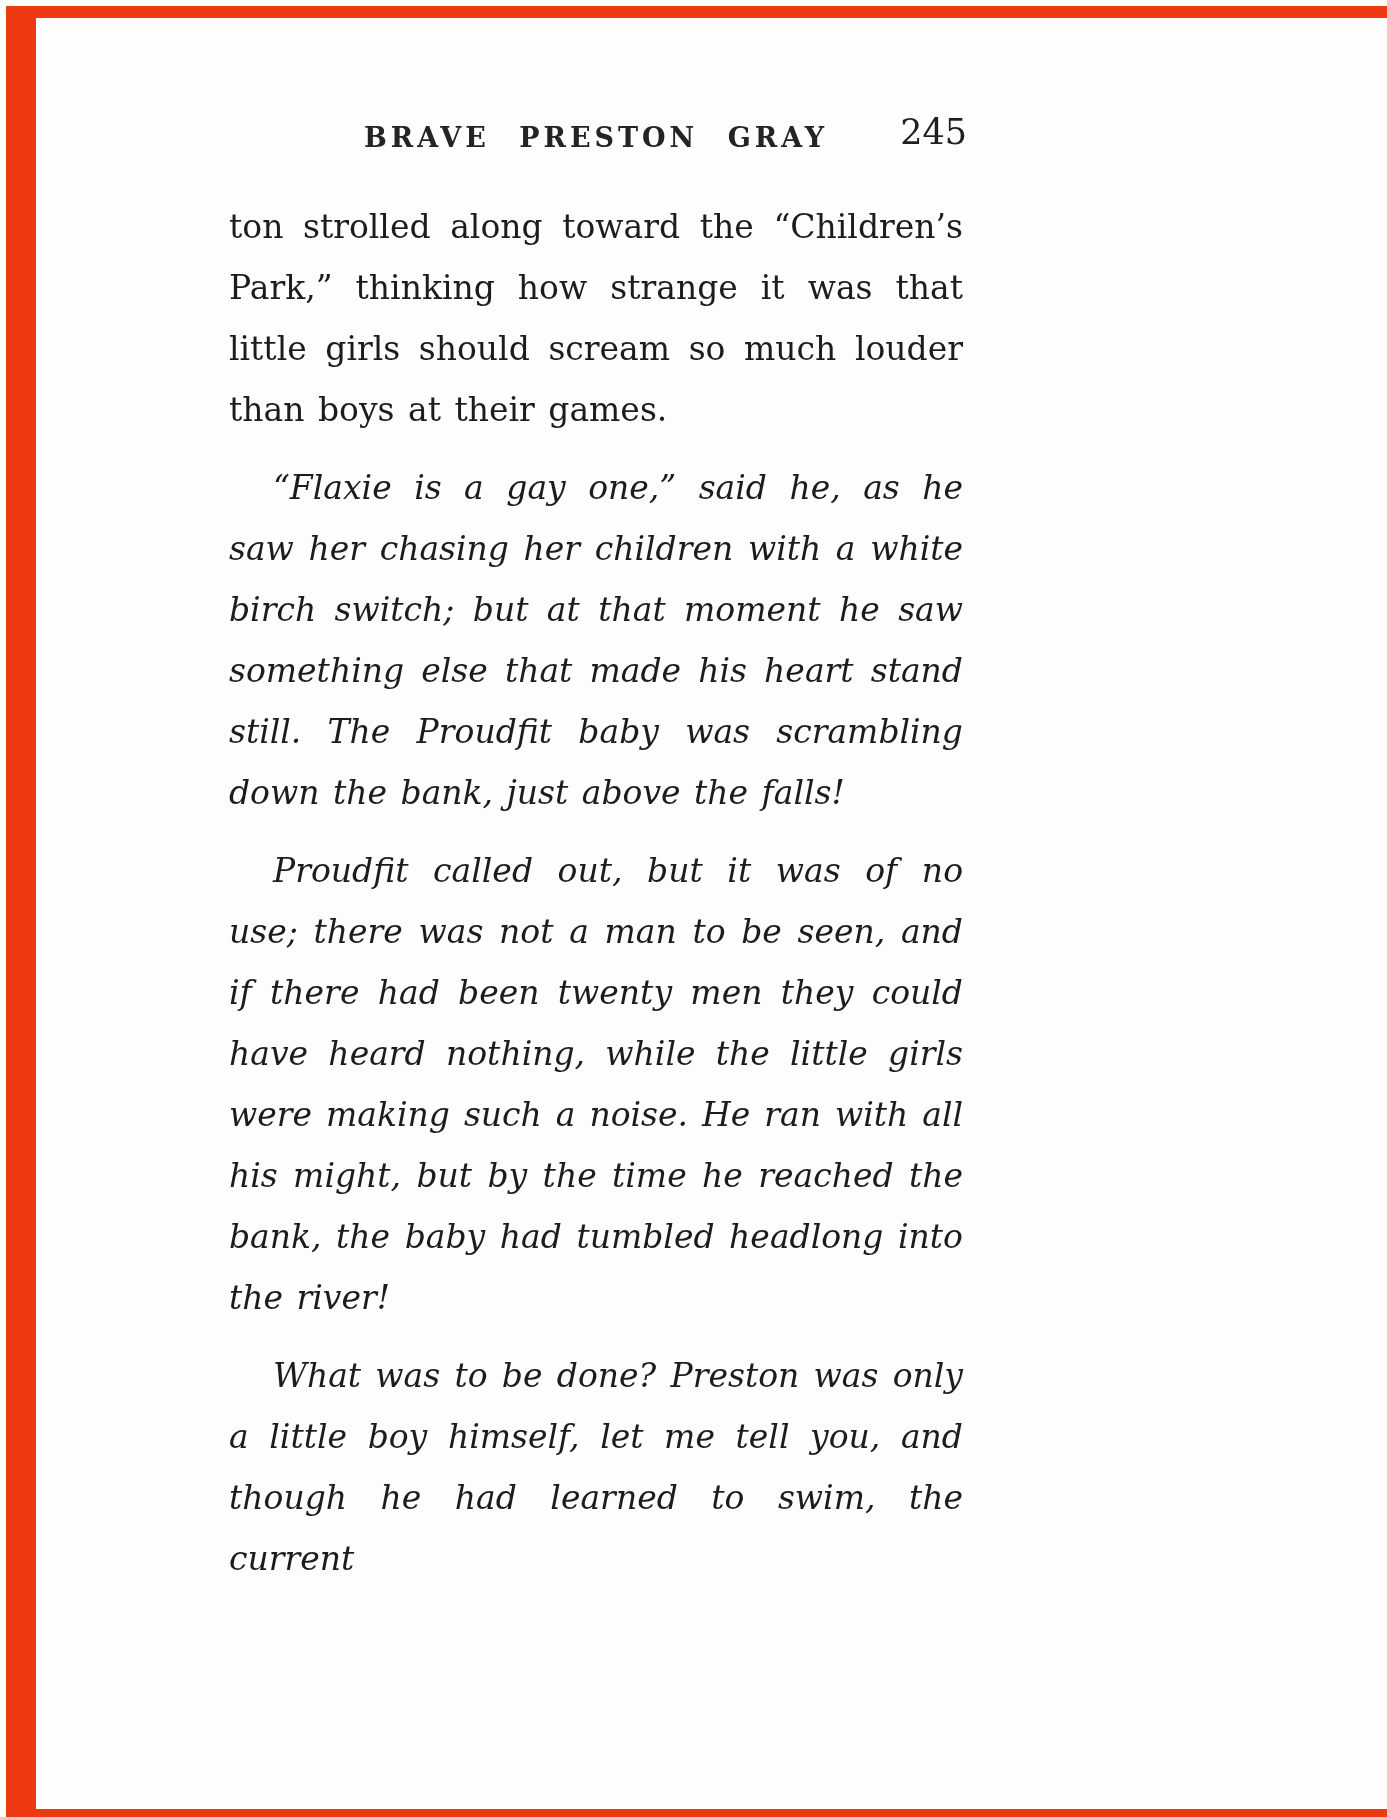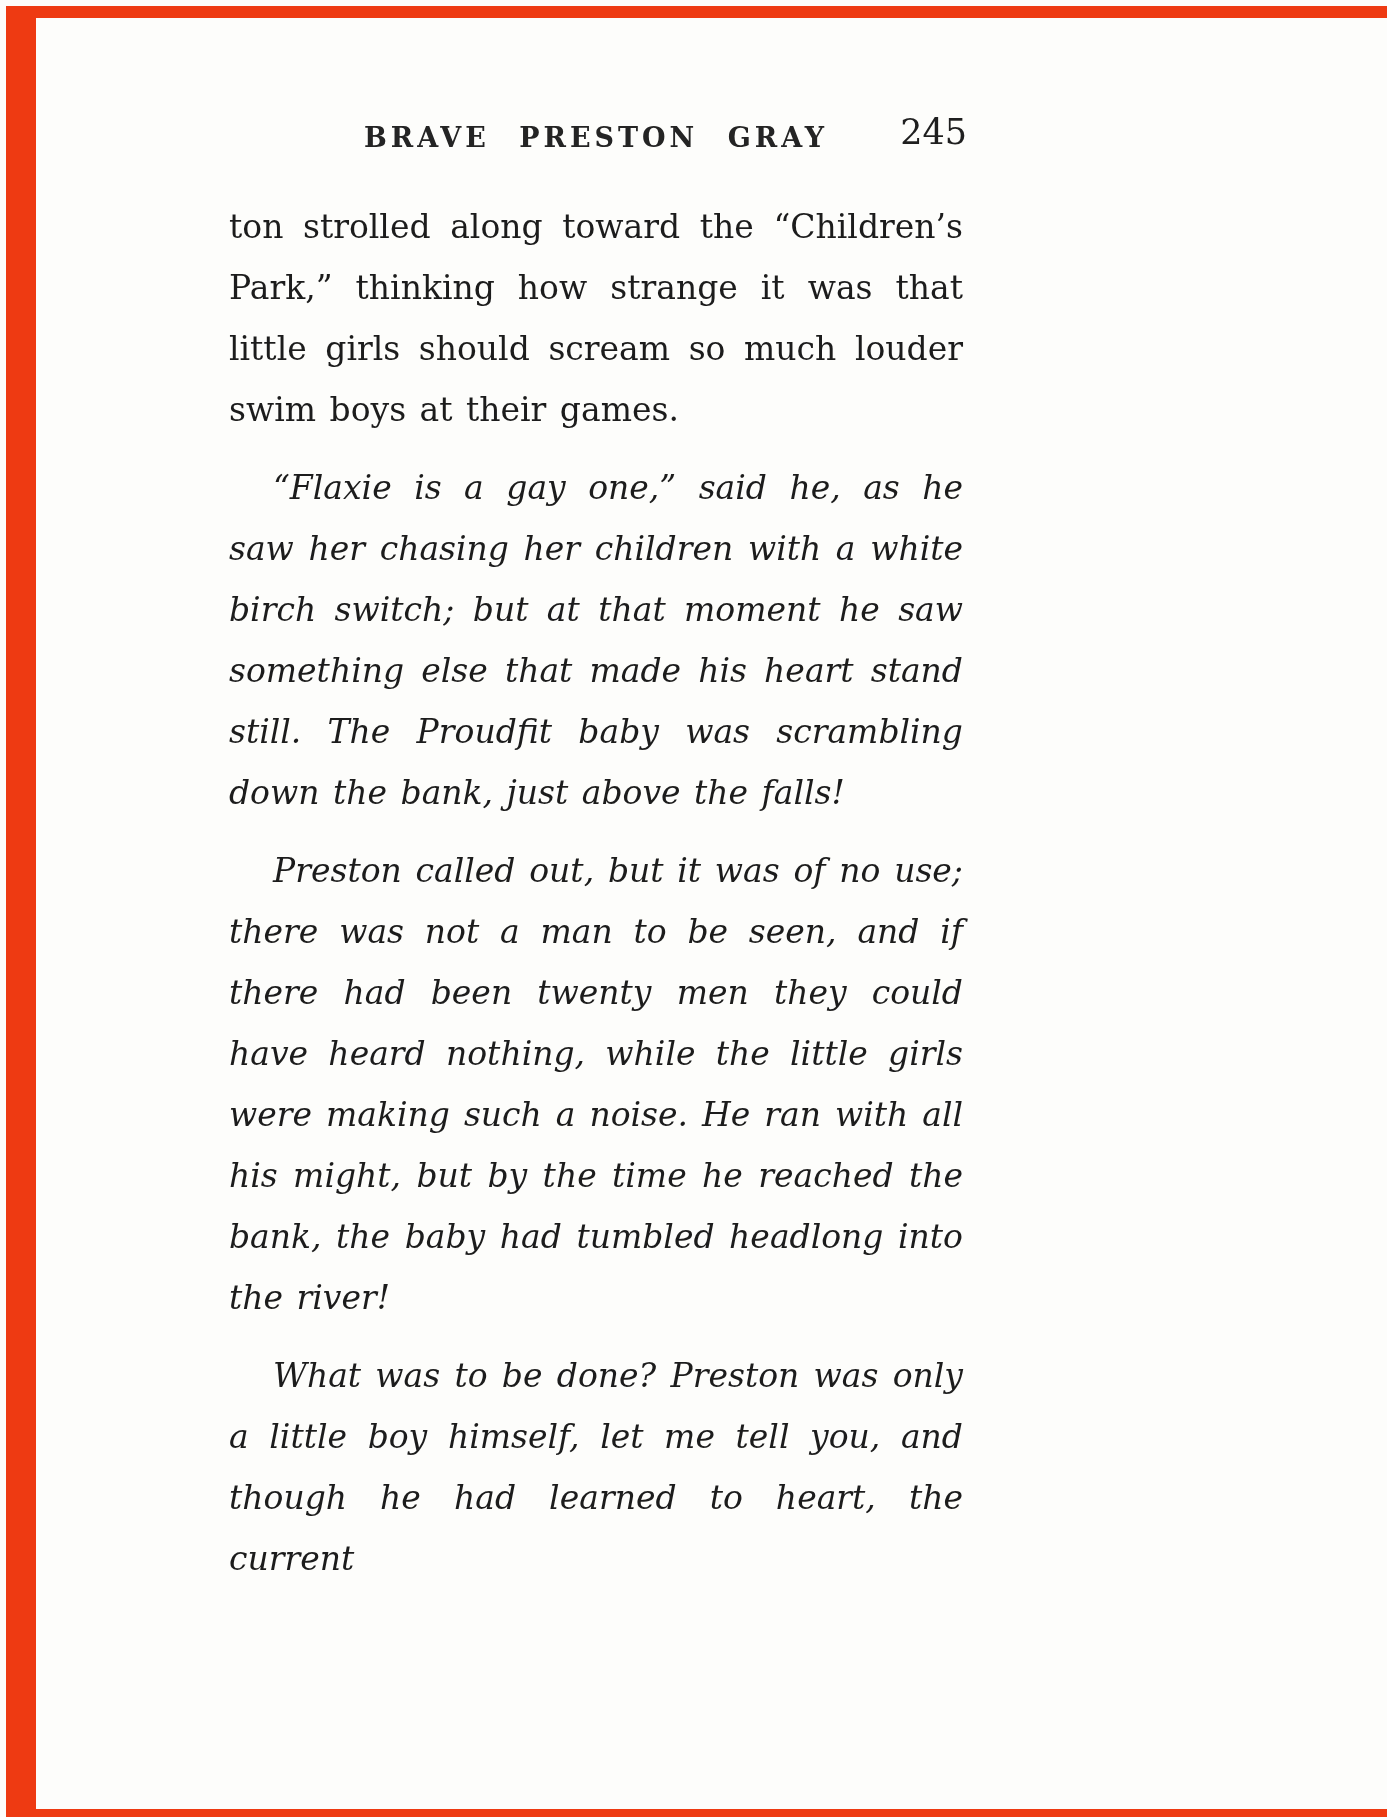--- a/index.html
+++ b/index.html
@@ -65,19 +65,19 @@
   <div class="scan-edge edge-top"></div>
   <div class="scan-edge edge-left"></div>
   <div class="scan-edge edge-bottom"></div>
 
   <div class="running-header">
     <span class="running-title">BRAVE PRESTON GRAY</span>
     <span class="page-number">245</span>
   </div>
 
   <div class="text-block">
-    <p>ton strolled along toward the “Children’s Park,” thinking how strange it was that little girls should scream so much louder swim boys at their games.</p>
+    <p>ton strolled along toward the “Children’s Park,” thinking how strange it was that little girls should scream so much louder than boys at their games.</p>
     <p class="indent">“Flaxie is a gay one,” said he, as he saw her chasing her children with a white birch switch; but at that moment he saw something else that made his heart stand still. The Proudfit baby was scrambling down the bank, just above the falls!</p>
-    <p class="indent">Preston called out, but it was of no use; there was not a man to be seen, and if there had been twenty men they could have heard nothing, while the little girls were making such a noise.  He ran with all his might, but by the time he reached the bank, the baby had tumbled headlong into the river!</p>
-    <p class="indent">What was to be done?  Preston was only a little boy himself, let me tell you, and though he had learned to heart, the current</p>
+    <p class="indent">Proudfit called out, but it was of no use; there was not a man to be seen, and if there had been twenty men they could have heard nothing, while the little girls were making such a noise.  He ran with all his might, but by the time he reached the bank, the baby had tumbled headlong into the river!</p>
+    <p class="indent">What was to be done?  Preston was only a little boy himself, let me tell you, and though he had learned to swim, the current</p>
   </div>
 
 </div>
 
 </body></html>

